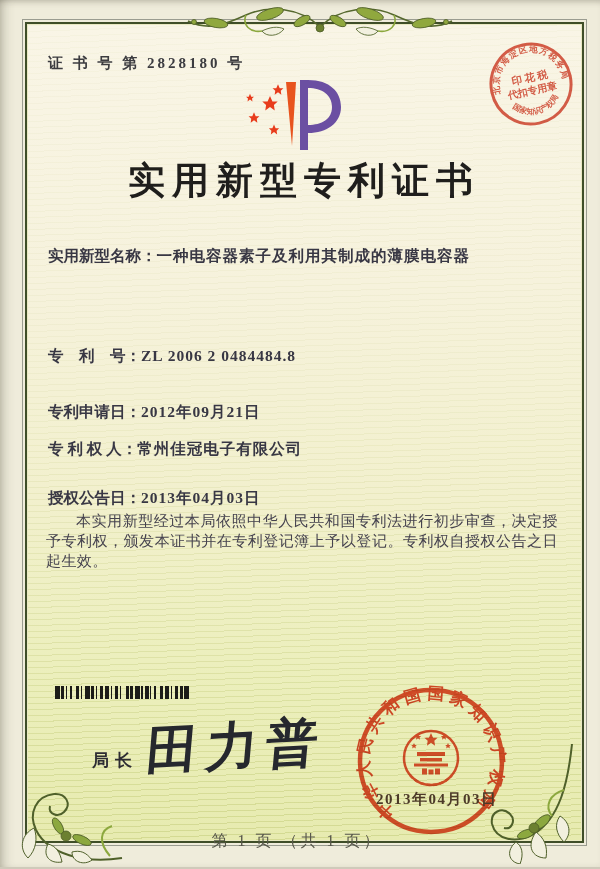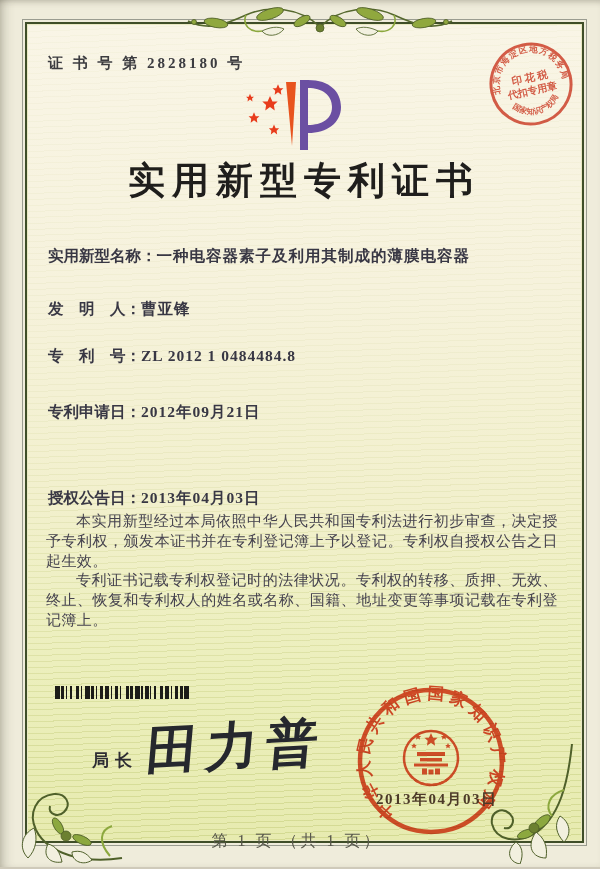--- a/index.html
+++ b/index.html
@@ -118,28 +118,27 @@
       <path transform="translate(40,12) scale(0.95)" d="M0,-6 L1.8,-1.9 L5.7,-1.9 L2.9,0.7 L3.5,4.9 L0,2.3 L-3.5,4.9 L-2.9,0.7 L-5.7,-1.9 L-1.8,-1.9 Z"></path>
       <path transform="translate(16,40) scale(0.95)" d="M0,-6 L1.8,-1.9 L5.7,-1.9 L2.9,0.7 L3.5,4.9 L0,2.3 L-3.5,4.9 L-2.9,0.7 L-5.7,-1.9 L-1.8,-1.9 Z"></path>
       <path transform="translate(12,20) scale(0.7)" d="M0,-6 L1.8,-1.9 L5.7,-1.9 L2.9,0.7 L3.5,4.9 L0,2.3 L-3.5,4.9 L-2.9,0.7 L-5.7,-1.9 L-1.8,-1.9 Z"></path>
       <path transform="translate(36,52) scale(0.9)" d="M0,-6 L1.8,-1.9 L5.7,-1.9 L2.9,0.7 L3.5,4.9 L0,2.3 L-3.5,4.9 L-2.9,0.7 L-5.7,-1.9 L-1.8,-1.9 Z"></path>
     </g>
   </svg>
 
   <div class="abs title z">实用新型专利证书</div>
 
   <div class="abs field f0 z"><span class="lbl">实用新型名称：</span><span class="val">一种电容器素子及利用其制成的薄膜电容器</span></div>
-  <div class="abs field f1 z"><span class="lbl">发　明　人：</span><span class="val">曹亚锋</span></div>
-  <div class="abs field f2 z"><span class="lbl">专　利　号：</span><span class="val">ZL 2012 1 0484484.8</span></div>
+  <div class="abs field f2 z"><span class="lbl">专　利　号：</span><span class="val">ZL 2006 2 0484484.8</span></div>
   <div class="abs field f3 z"><span class="lbl">专利申请日：</span><span class="val">2012年09月21日</span></div>
+  <div class="abs field f4 z"><span class="lbl">专 利 权 人：</span><span class="val">常州佳冠电子有限公司</span></div>
   <div class="abs field f5 z"><span class="lbl">授权公告日：</span><span class="val">2013年04月03日</span></div>
 
   <div class="abs body-text z">
     <p>本实用新型经过本局依照中华人民共和国专利法进行初步审查，决定授予专利权，颁发本证书并在专利登记簿上予以登记。专利权自授权公告之日起生效。</p>
-    <p>专利证书记载专利权登记时的法律状况。专利权的转移、质押、无效、终止、恢复和专利权人的姓名或名称、国籍、地址变更等事项记载在专利登记簿上。</p>
   </div>
 
   <div class="abs barcode z" id="barcode">
       <span style="width: 4.8px; margin-right: 1.4px;"></span>
       <span style="width: 3.2px; margin-right: 1.4px;"></span>
       <span style="width: 1.6px; margin-right: 2.8px;"></span>
       <span style="width: 1.6px; margin-right: 4.2px;"></span>
       <span style="width: 3.2px; margin-right: 1.4px;"></span>
       <span style="width: 1.6px; margin-right: 2.8px;"></span>
       <span style="width: 4.8px; margin-right: 1.4px;"></span>

